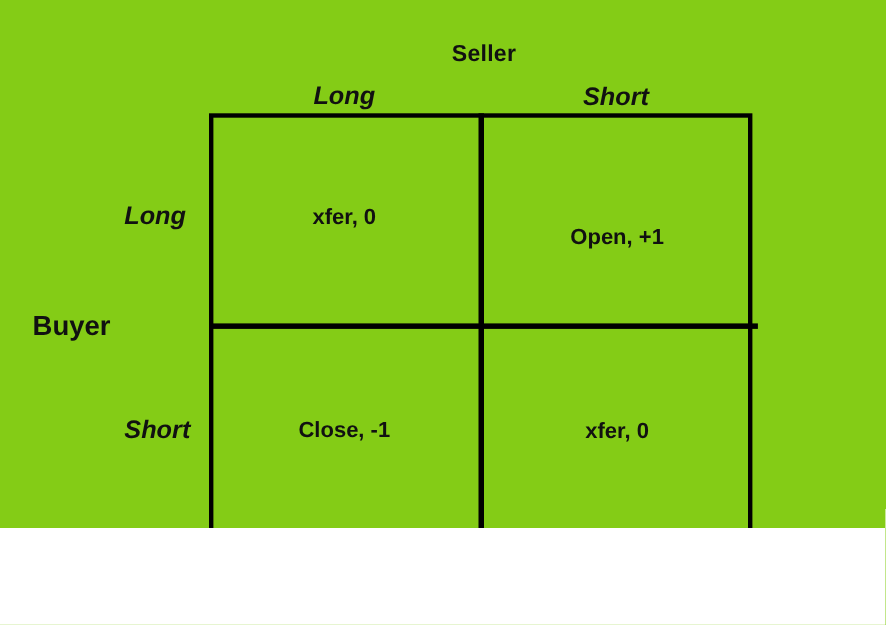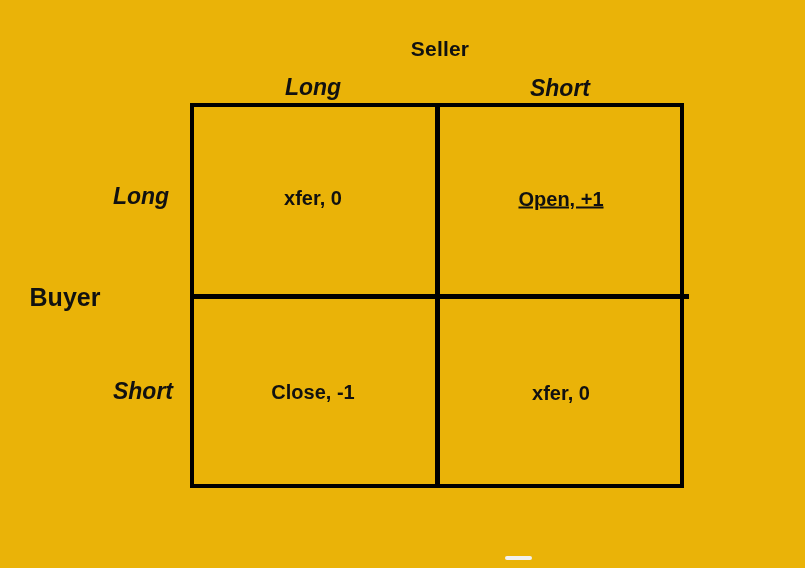--- a/index.html
+++ b/index.html
@@ -3,22 +3,22 @@
 <meta charset="utf-8">
 <style>
   html, body {
     margin: 0;
     padding: 0;
     background: #ffffff;
   }
   #canvas {
     position: relative;
     width: 805px;
-    height: 568px;
-    background: #eab308;
+    height: 480px;
+    background: #84cc16;
     font-family: "Liberation Sans", "DejaVu Sans", sans-serif;
     color: #111111;
     overflow: hidden;
   }
   .pos {
     position: absolute;
     transform: translate(-50%, -50%);
     white-space: nowrap;
     font-weight: 700;
     color: #111111;
@@ -86,19 +86,19 @@
   <div class="pos axis-text" style="left:65px; top:297px;">Buyer</div>
 
   <div class="pos header-text" style="left:141px; top:196px;">Long</div>
   <div class="pos header-text" style="left:143px; top:391px;">Short</div>
 
   <div class="grid-border"></div>
   <div class="v-divider"></div>
   <div class="h-divider"></div>
 
   <div class="pos cell-text" style="left:313px; top:198px;">xfer, 0</div>
-  <div class="pos cell-text" style="left:561px; top:199px;text-decoration:underline;">Open, +1</div>
+  <div class="pos cell-text" style="left:561px; top:216px;">Open, +1</div>
   <div class="pos cell-text" style="left:313px; top:392px;text-align:right;">Close, -1</div>
   <div class="pos cell-text" style="left:561px; top:393px;">xfer, 0</div>
 
   <div class="bottom-smudge"></div>
 
 </div>
 
 </body></html>

